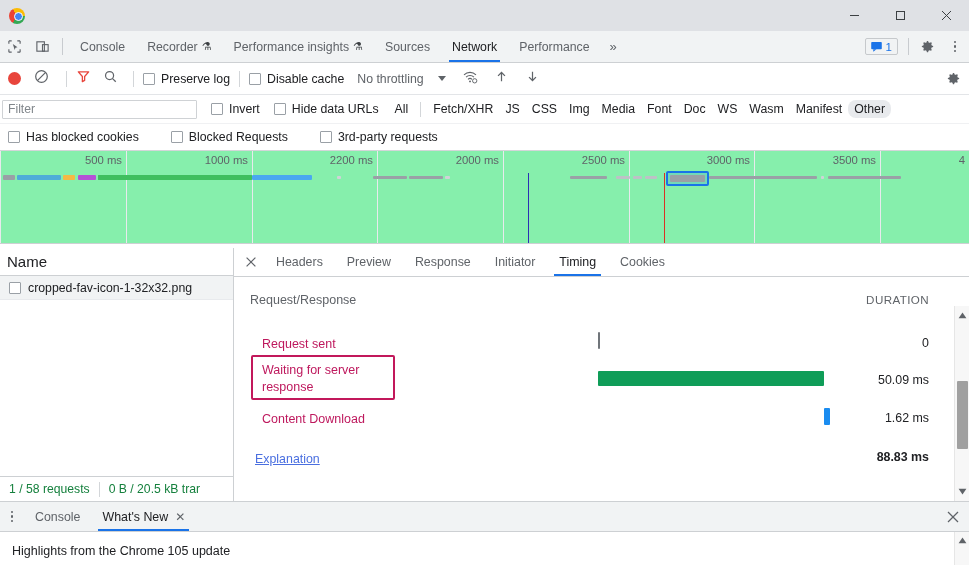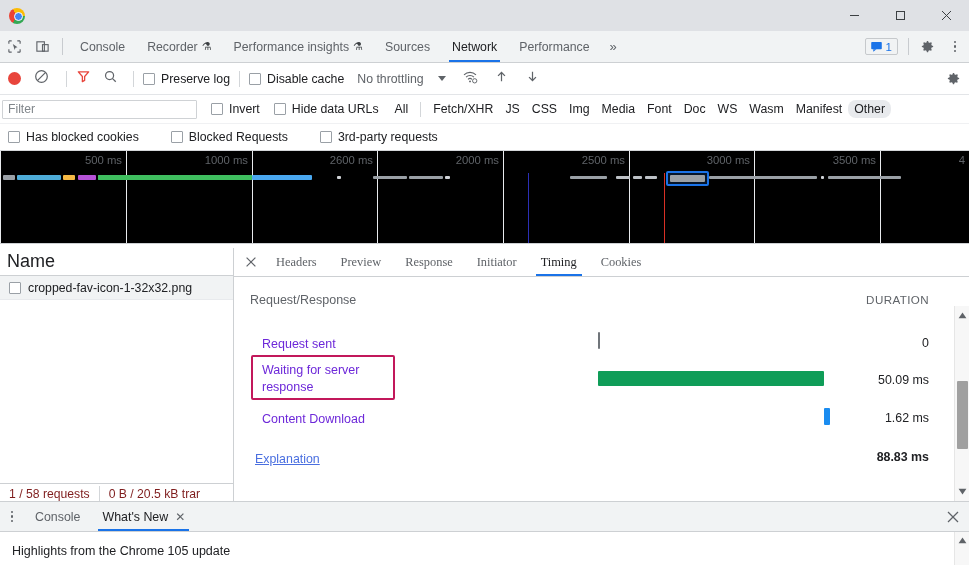--- a/index.html
+++ b/index.html
@@ -114,73 +114,73 @@
   .fsep { width: 1px; height: 15px; background: #d3d6d9; margin: 0 6px; }
 
   
   .blockedbar {
     height: 27px; background: #fff; display: flex; align-items: center;
     padding-left: 8px; border-bottom: 1px solid #d4d6d9; gap: 14px;
   }
   .blockedbar .cbl { margin-right: 18px; }
 
   
-  .overview { height: 93px; position: relative; background: #000000; border-bottom: 1px solid #cdd0d3; overflow: hidden; }
+  .overview { height: 93px; position: relative; background: #86efac; border-bottom: 1px solid #cdd0d3; overflow: hidden; }
   .ov-tick { position: absolute; top: 0; width: 1px; height: 93px; background: #e8eaed; }
   .ov-label { position: absolute; top: 3px; font-size: 11.3px; color: #5f6368; transform: translateX(-100%); padding-right: 4px; white-space: nowrap; }
   .ov-band { position: absolute; height: 5px; border-radius: 1px; }
   .ov-vline { position: absolute; top: 22px; width: 1px; height: 71px; }
   .ov-sel {
     position: absolute; border: 2px solid #1a73e8; background: rgba(26,115,232,.18);
     border-radius: 2px;
   }
   .ov-sel-inner { position: absolute; background: #9aa0a6; border-radius: 1px; }
 
   
   .split { position: absolute; left: 0; top: 248px; right: 0; height: 253px; display: flex; }
   .reqpanel { width: 234px; border-right: 1px solid #cdd0d3; position: relative; background: #fff; }
   .req-head {
     height: 28px; border-bottom: 1px solid #cdd0d3; display: flex; align-items: center;
-    padding-left: 7px; font-size: 18px; color: #202124; background: #fff;
+    padding-left: 7px; font-size: 15px; color: #202124; background: #fff;
   }
   .req-row {
     height: 24px; display: flex; align-items: center; gap: 7px; padding-left: 9px;
     background: #f1f3f4; font-size: 12.3px; color: #202124;
     border-bottom: 1px solid #e8eaed;
   }
   .req-status {
-    position: absolute; left: 0; right: 0; bottom: 0; height: 18px;
-    border-top: 1px solid #cdd0d3; display: flex; align-items: flex-end;
-    font-size: 12.2px; color: #7f1d1d; background: #fff; overflow: hidden;
+    position: absolute; left: 0; right: 0; bottom: 0; height: 25px;
+    border-top: 1px solid #cdd0d3; display: flex; align-items: center;
+    font-size: 12.2px; color: #15803d; background: #fff; overflow: hidden;
   }
   .req-status span { padding: 0 9px; white-space: nowrap; }
   .stat-div { width: 1px; height: 15px; background: #d3d6d9; flex: none; }
 
   .detail { flex: 1; position: relative; background: #fff; }
   .dtabs {
     height: 29px; border-bottom: 1px solid #cdd0d3; display: flex; align-items: stretch;
     padding-left: 4px; background: #fff;
   }
   .close-x { width: 26px; display: flex; align-items: center; justify-content: center; color: #5f6368; font-size: 13px; }
   .dtab {
     display: flex; align-items: center; padding: 0 12px; font-size: 12.4px; color: #5f6368;
-    position: relative; white-space: nowrap; font-family: Liberation Serif, serif;
+    position: relative; white-space: nowrap;
   }
   .dtab.active { color: #202124; }
   .dtab.active::after { content: ""; position: absolute; left: 7px; right: 7px; bottom: 0; height: 2px; background: #1a73e8; }
 
   .timing { position: absolute; left: 0; right: 0; top: 29px; bottom: 0; overflow: hidden; }
   .tm-hdr {
     position: absolute; left: 16px; top: 16px; font-size: 12.5px; color: #5f6368;
   }
   .tm-dur-hdr {
     position: absolute; right: 40px; top: 16px; font-size: 11.6px; color: #5f6368;
     letter-spacing: .4px;
   }
-  .tm-label { position: absolute; left: 28px; font-size: 12.5px; color: #6d28d9; line-height: 17px; }
+  .tm-label { position: absolute; left: 28px; font-size: 12.5px; color: #be185d; line-height: 17px; }
   .tm-val { position: absolute; right: 40px; font-size: 12.4px; color: #202124; text-align: right; }
   .tm-val.total { font-weight: bold; }
   .tm-bar { position: absolute; border-radius: 1px; }
   .hl-box {
     position: absolute; border: 2px solid #c2185b; border-radius: 2px;
     pointer-events: none;
   }
   .expl-link {
     position: absolute; left: 255px; top: 452px; font-size: 12.4px;
     color: #4a6fe0; text-decoration: underline;
@@ -404,21 +404,21 @@
     <div class="ov-tick" style="left:126px"></div>
     <div class="ov-tick" style="left:252px"></div>
     <div class="ov-tick" style="left:377px"></div>
     <div class="ov-tick" style="left:503px"></div>
     <div class="ov-tick" style="left:629px"></div>
     <div class="ov-tick" style="left:754px"></div>
     <div class="ov-tick" style="left:880px"></div>
 
     <div class="ov-label" style="left:126px">500 ms</div>
     <div class="ov-label" style="left:252px">1000 ms</div>
-    <div class="ov-label" style="left:377px">2600 ms</div>
+    <div class="ov-label" style="left:377px">2200 ms</div>
     <div class="ov-label" style="left:503px">2000 ms</div>
     <div class="ov-label" style="left:629px">2500 ms</div>
     <div class="ov-label" style="left:754px">3000 ms</div>
     <div class="ov-label" style="left:880px">3500 ms</div>
     <div class="ov-label" style="left:969px">4</div>
 
     <div class="ov-band" style="left:3px;  top:24px; width:12px; background:#9aa0a6;"></div>
     <div class="ov-band" style="left:17px; top:24px; width:44px; background:#4eacd8;"></div>
     <div class="ov-band" style="left:63px; top:24px; width:12px; background:#f5b945;"></div>
     <div class="ov-band" style="left:78px; top:24px; width:18px; background:#b552d6;"></div>

